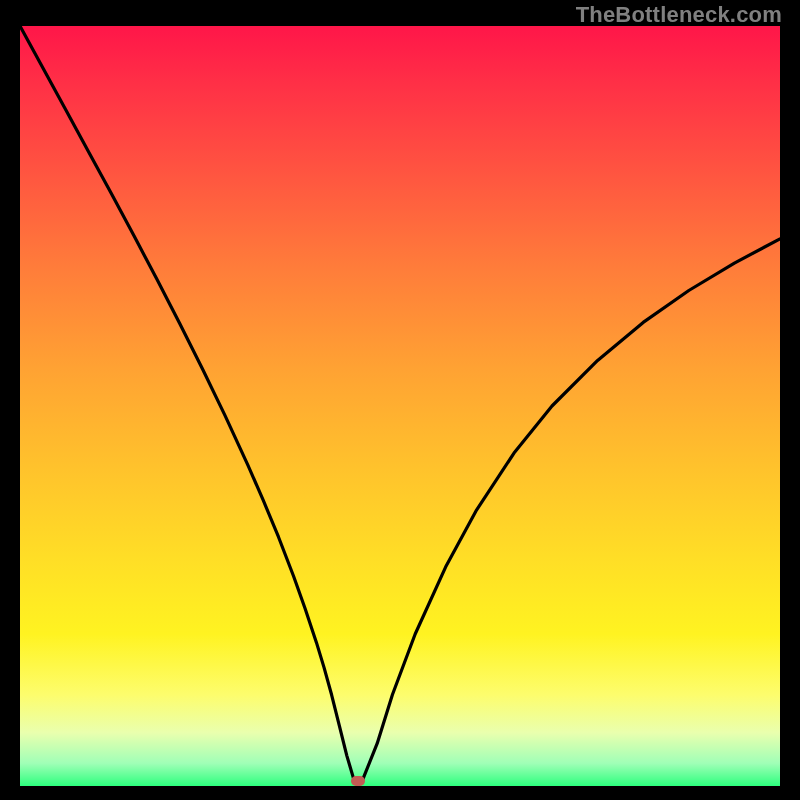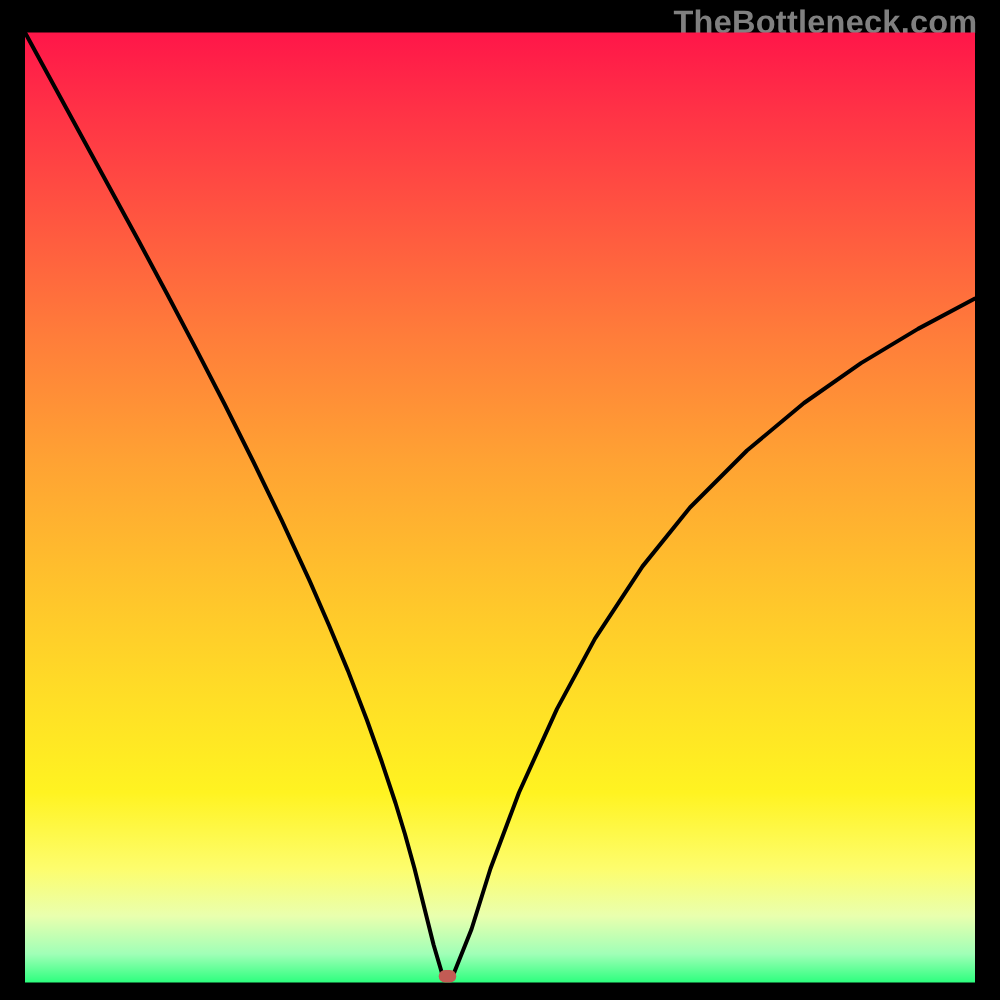--- a/index.html
+++ b/index.html
@@ -14,21 +14,21 @@
     position: relative;
     width: 800px;
     height: 800px;
     background: #000;
   }
   .watermark {
     position: absolute;
     top: 2px;
     right: 18px;
     font-family: Arial, Helvetica, sans-serif;
-    font-size: 26px;
+    font-size: 22px;
     font-weight: 600;
     color: #808080;
     letter-spacing: 0.2px;
     margin-left: 40px;
   }
   .plot {
     position: absolute;
     left: 20px;
     top: 26px;
     width: 760px;

